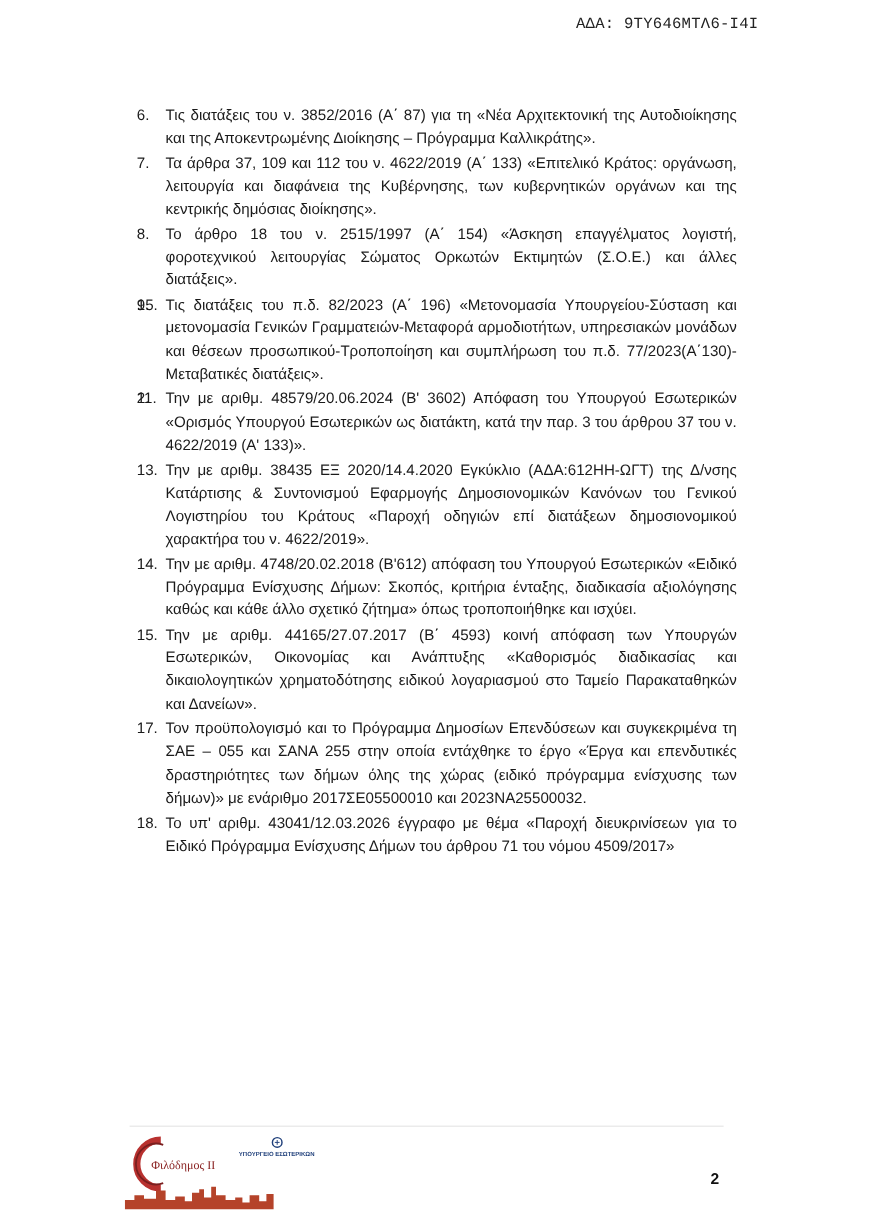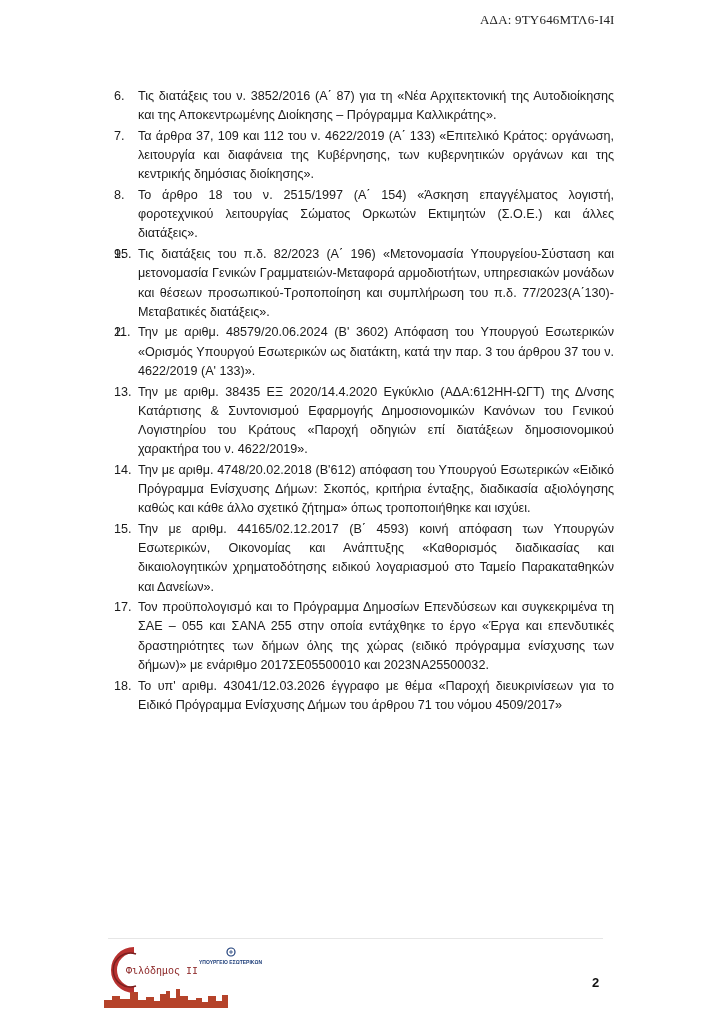--- a/index.html
+++ b/index.html
@@ -12,21 +12,21 @@
       height: 1024px;
       position: relative;
       overflow: hidden;
       font-family: "Liberation Sans", "DejaVu Sans", sans-serif;
       color: #1a1a1a;
     }
     .ada-header {
       position: absolute;
       top: 12px;
       left: 480px;
-      font-family: Liberation Serif, serif;
+      font-family: Liberation Mono, monospace;
       font-size: 13px;
       letter-spacing: 0.2px;
       color: #222;
     }
     .content {
       position: absolute;
       top: 87px;
       left: 114px;
       width: 500px;
     }
@@ -82,37 +82,37 @@
   <ol class="considerations">
     <li><span class="num">6.</span><span>Τις διατάξεις του ν. 3852/2016 (Α΄ 87) για τη «Νέα Αρχιτεκτονική της Αυτοδιοίκησης και της Αποκεντρωμένης Διοίκησης – Πρόγραμμα Καλλικράτης».</span></li>
     <li><span class="num">7.</span><span>Τα άρθρα 37, 109 και 112 του ν. 4622/2019 (Α΄ 133) «Επιτελικό Κράτος: οργάνωση, λειτουργία και διαφάνεια της Κυβέρνησης, των κυβερνητικών οργάνων και της κεντρικής δημόσιας διοίκησης».</span></li>
     <li><span class="num">8.</span><span>Το άρθρο 18 του ν. 2515/1997 (Α΄ 154) «Άσκηση επαγγέλματος λογιστή, φοροτεχνικού λειτουργίας Σώματος Ορκωτών Εκτιμητών (Σ.Ο.Ε.) και άλλες διατάξεις».</span></li>
     <li><span class="num">9.</span></li>
     <li><span class="num">15.</span><span>Τις διατάξεις του π.δ. 82/2023 (Α΄ 196) «Μετονομασία Υπουργείου-Σύσταση και μετονομασία Γενικών Γραμματειών-Μεταφορά αρμοδιοτήτων, υπηρεσιακών μονάδων και θέσεων προσωπικού-Τροποποίηση και συμπλήρωση του π.δ. 77/2023(Α΄130)-Μεταβατικές διατάξεις».</span></li>
     <li><span class="num">11.</span></li>
     <li><span class="num">2.</span><span>Την με αριθμ. 48579/20.06.2024 (Β' 3602) Απόφαση του Υπουργού Εσωτερικών «Ορισμός  Υπουργού Εσωτερικών ως διατάκτη, κατά την παρ. 3 του άρθρου 37 του ν. 4622/2019 (Α' 133)».</span></li>
     <li><span class="num">13.</span><span>Την με αριθμ. 38435 ΕΞ 2020/14.4.2020 Εγκύκλιο (ΑΔΑ:612ΗΗ-ΩΓΤ) της Δ/νσης Κατάρτισης &amp; Συντονισμού Εφαρμογής Δημοσιονομικών Κανόνων του Γενικού Λογιστηρίου του Κράτους «Παροχή οδηγιών επί διατάξεων δημοσιονομικού χαρακτήρα του ν. 4622/2019».</span></li>
     <li><span class="num">14.</span><span>Την με αριθμ. 4748/20.02.2018 (Β'612) απόφαση του Υπουργού Εσωτερικών «Ειδικό Πρόγραμμα Ενίσχυσης Δήμων: Σκοπός, κριτήρια ένταξης, διαδικασία αξιολόγησης καθώς και κάθε άλλο σχετικό ζήτημα» όπως τροποποιήθηκε και ισχύει.</span></li>
-    <li><span class="num">15.</span><span>Την με αριθμ. 44165/02.12.2017 (Β΄ 4593) κοινή απόφαση των Υπουργών Εσωτερικών, Οικονομίας και Ανάπτυξης «Καθορισμός διαδικασίας και δικαιολογητικών χρηματοδότησης ειδικού λογαριασμού στο Ταμείο Παρακαταθηκών και Δανείων».</span></li>
+    <li><span class="num">15.</span><span>Την με αριθμ. 44165/27.07.2017 (Β΄ 4593) κοινή απόφαση των Υπουργών Εσωτερικών, Οικονομίας και Ανάπτυξης «Καθορισμός διαδικασίας και δικαιολογητικών χρηματοδότησης ειδικού λογαριασμού στο Ταμείο Παρακαταθηκών και Δανείων».</span></li>
     <li><span class="num">17.</span><span>Τον προϋπολογισμό και το Πρόγραμμα Δημοσίων Επενδύσεων και συγκεκριμένα τη ΣΑΕ – 055 και ΣΑΝΑ 255 στην οποία εντάχθηκε το έργο «Έργα και επενδυτικές δραστηριότητες των δήμων όλης της χώρας (ειδικό πρόγραμμα ενίσχυσης των δήμων)» με ενάριθμο 2017ΣΕ05500010 και 2023ΝΑ25500032.</span></li>
     <li><span class="num">18.</span><span>Το υπ' αριθμ. 43041/12.03.2026 έγγραφο με θέμα «Παροχή διευκρινίσεων για το Ειδικό Πρόγραμμα Ενίσχυσης Δήμων του άρθρου 71 του νόμου 4509/2017»</span></li>
   </ol>
 </div>
 
 <div class="footer-rule"></div>
 
 <div class="footer-logo">
   <svg width="160" height="62" viewBox="0 0 160 62">
 
     <path d="M30 4 A20 20 0 1 0 30 44" fill="none" stroke="#b8312f" stroke-width="6"></path>
     <path d="M32 8 A17 17 0 1 0 32 40" fill="none" stroke="#7a1f1f" stroke-width="1.5"></path>
 
     <circle cx="127" cy="6" r="4" fill="none" stroke="#1f3f7a" stroke-width="1.2"></circle>
     <line x1="125" y1="6" x2="129" y2="6" stroke="#1f3f7a" stroke-width="0.8"></line>
     <line x1="127" y1="4" x2="127" y2="8" stroke="#1f3f7a" stroke-width="0.8"></line>
 
     <path d="M0 62 L0 54 L8 54 L8 50 L16 50 L16 53 L26 53 L26 46 L34 46 L34 54 L42 54 L42 51 L50 51 L50 55 L56 55 L56 48 L62 48 L62 45 L66 45 L66 52 L72 52 L72 43 L76 43 L76 50 L84 50 L84 54 L92 54 L92 52 L98 52 L98 56 L104 56 L104 50 L112 50 L112 55 L118 55 L118 49 L124 49 L124 62 Z" fill="#b5432a"></path>
   </svg>
-  <span style="position:absolute; left:22px; top:20px; font-family:Liberation Mono, monospace; font-size:10px; color:#8a2222; white-space:nowrap;">Φιλόδημος II</span>
+  <span style="position:absolute; left:22px; top:20px; font-family:Liberation Serif, serif; font-size:10px; color:#8a2222; white-space:nowrap;">Φιλόδημος II</span>
   <span style="position:absolute; left:95px; top:13px; font-family:'Liberation Sans', sans-serif; font-size:5px; font-weight:bold; color:#1f3f7a; white-space:nowrap;">ΥΠΟΥΡΓΕΙΟ ΕΣΩΤΕΡΙΚΩΝ</span>
 </div>
 
 <div class="page-number">2</div>
 
 </body></html>

